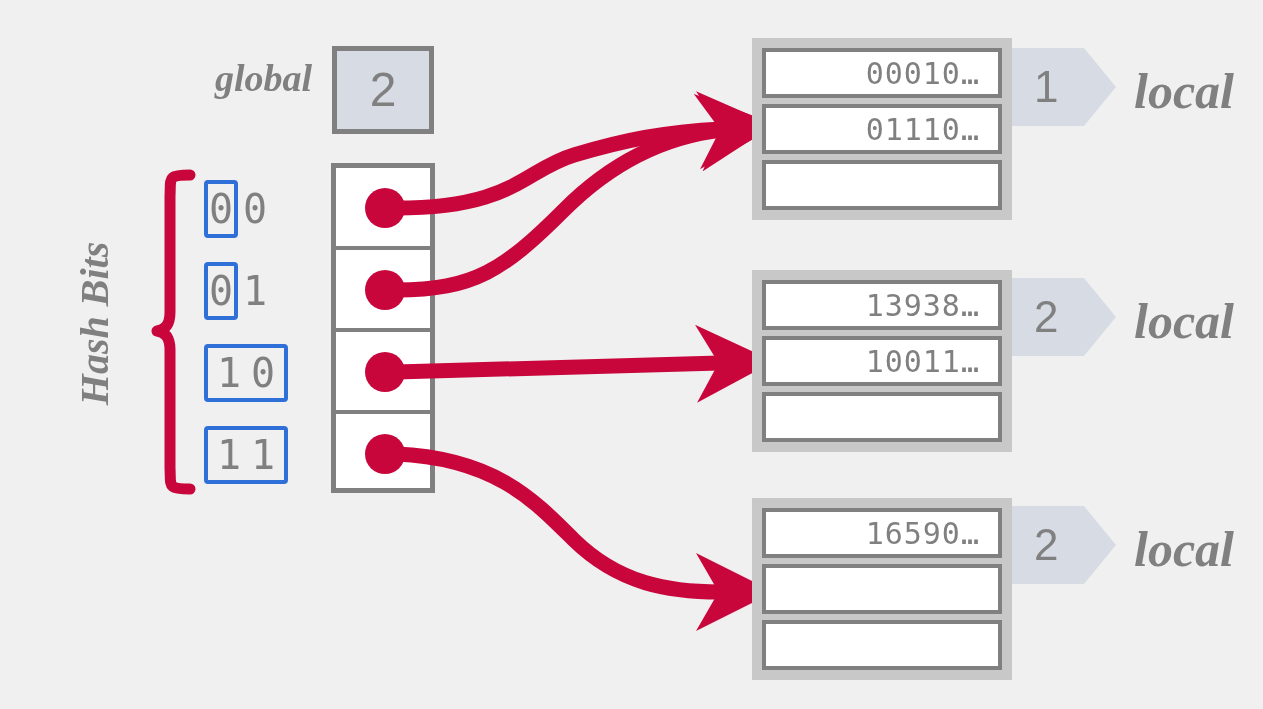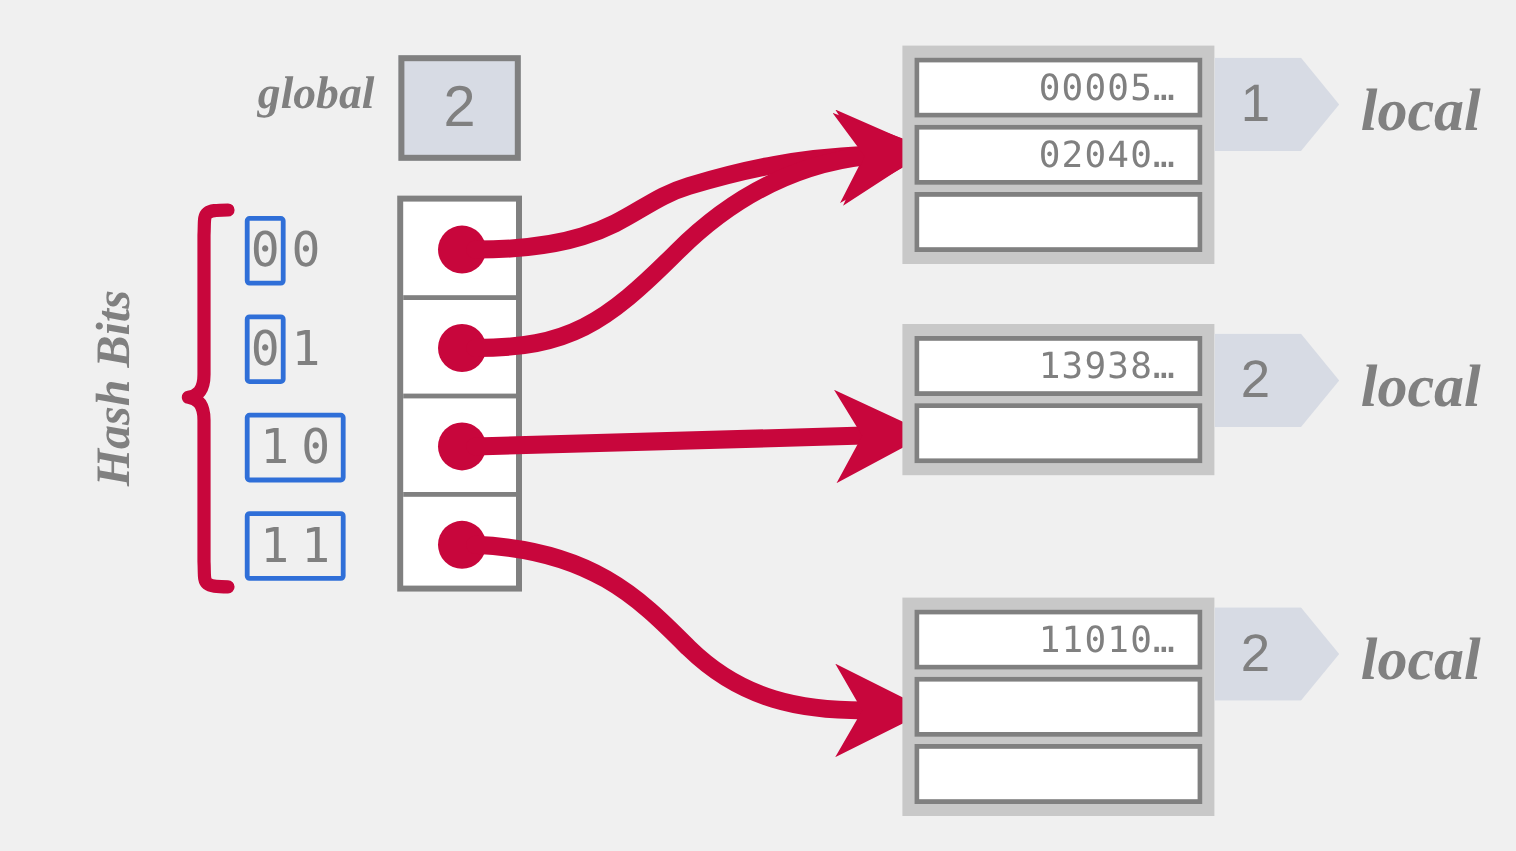--- a/index.html
+++ b/index.html
@@ -171,40 +171,41 @@
 
     <path d="M 392,372 L 716,363" fill="none" stroke="#c8063c" stroke-width="15" stroke-linecap="round" marker-end="url(#ah)"></path>
 
     <path d="M 392,454 C 490,458 530,500 570,540 C 615,584 665,592 716,592" fill="none" stroke="#c8063c" stroke-width="15" stroke-linecap="round" marker-end="url(#ah)"></path>
 
     <path d="M 186,175 C 163,175 167,178 166,196 L 166,312 C 166,326 160,330 153,331
              C 160,332 166,336 166,350 L 166,468 C 167,486 163,489 186,489" fill="none" stroke="#c8063c" stroke-width="11" stroke-linecap="round" stroke-linejoin="round"></path>
   </svg>
 
   <div class="bucket" style="left:748px;top:38px;">
-    <div class="slot">00005…</div>
-    <div class="slot">02040…</div>
+    <div class="slot">00010…</div>
+    <div class="slot">01110…</div>
     <div class="slot"></div>
   </div>
   <div class="local-tag" style="left:1008px;top:48px;">
     <span>1</span>
   </div>
   <div class="local-word" style="left:1130px;top:62px;">local</div>
 
   <div class="bucket" style="left:748px;top:270px;">
     <div class="slot">13938…</div>
+    <div class="slot">10011…</div>
     <div class="slot"></div>
   </div>
   <div class="local-tag" style="left:1008px;top:278px;">
     <span>2</span>
   </div>
   <div class="local-word" style="left:1130px;top:292px;">local</div>
 
   <div class="bucket" style="left:748px;top:498px;">
-    <div class="slot">11010…</div>
+    <div class="slot">16590…</div>
     <div class="slot"></div>
     <div class="slot"></div>
   </div>
   <div class="local-tag" style="left:1008px;top:506px;">
     <span>2</span>
   </div>
   <div class="local-word" style="left:1130px;top:520px;">local</div>
 
 </div>
 

